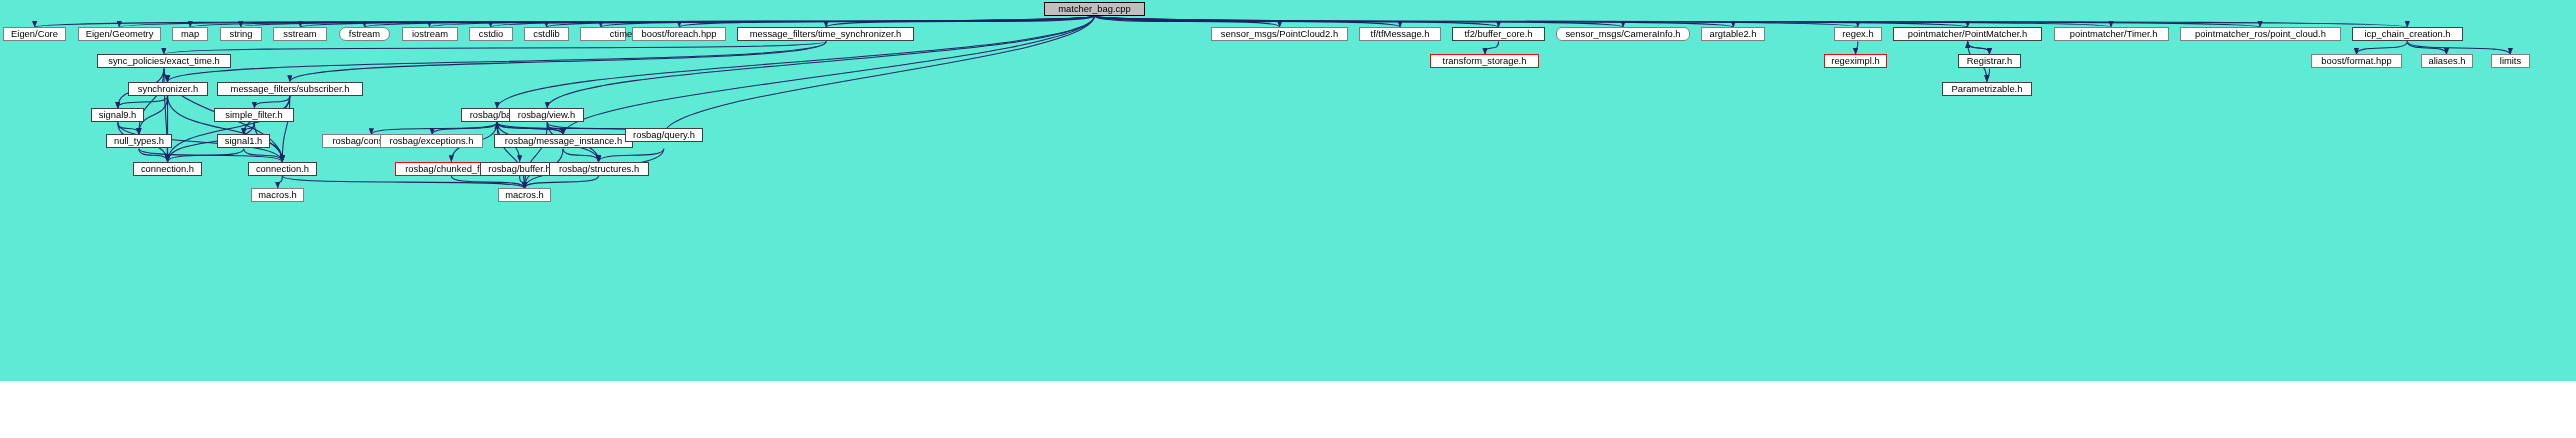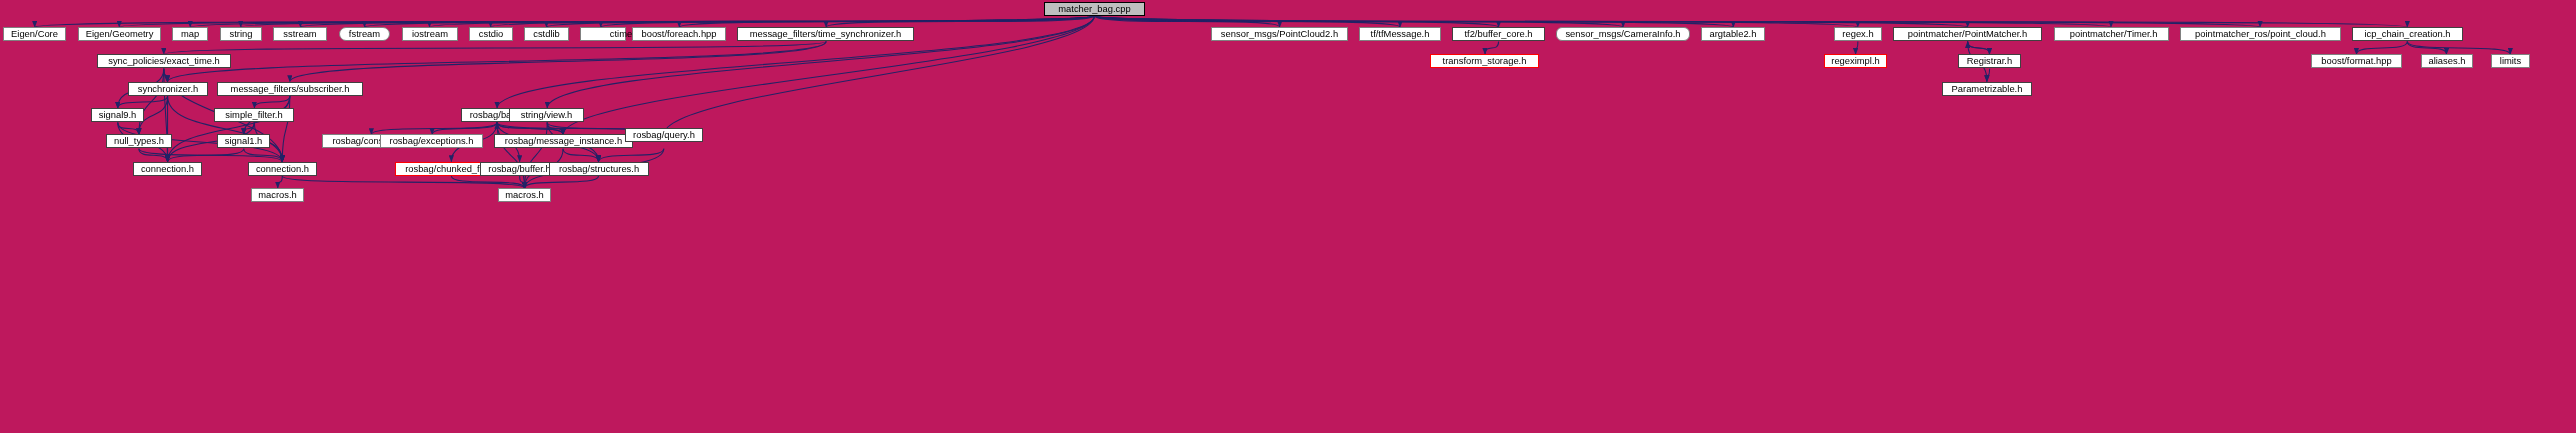--- a/index.html
+++ b/index.html
@@ -1,17 +1,17 @@
 <!DOCTYPE html>
 <html style="font-size:12px"><head>
 <meta charset="utf-8">
 <style>
   html,body{margin:0;padding:0;background:#ffffff;}
   body{font-family:"Liberation Sans","DejaVu Sans",sans-serif;}
-  #canvas{position:relative;width:2576px;height:433px;background:#be185d;overflow:hidden;}
+  #canvas{position:relative;width:2576px;height:381px;background:#5eead4;overflow:hidden;}
   #edges{position:absolute;left:0;top:0;width:2576px;height:439px;}
   .node{position:absolute;box-sizing:border-box;display:flex;align-items:center;justify-content:center;
         background:#ffffff;border:0.8px solid #808080;color:#000000;font-size:9.4px;line-height:1;
         white-space:nowrap;padding:0 3.8px;height:14.3px;}
   .node.bold{border:1.2px solid #404040;}
   .node.red{border:1.2px solid #ff0000;}
   .node.root{background:#bfbfbf;border:1.2px solid #000000;}
 </style>
 </head>
 <body>
@@ -139,21 +139,21 @@
       <div class="node bold" style="left: 1958px; top: 54px; width: 63px;">Registrar.h</div>
       <div class="node" style="left: 2311px; top: 54px; width: 91px;">boost/format.hpp</div>
       <div class="node" style="left: 2421px; top: 54px; width: 52px;">aliases.h</div>
       <div class="node" style="left: 2491px; top: 54px; width: 39px;">limits</div>
       <div class="node bold" style="left: 128px; top: 82px; width: 80px;">synchronizer.h</div>
       <div class="node bold" style="left: 217px; top: 82px; width: 146px;">message_filters/subscriber.h</div>
       <div class="node bold" style="left: 1942px; top: 82px; width: 90px;">Parametrizable.h</div>
       <div class="node bold" style="left: 91px; top: 108px; width: 53px;">signal9.h</div>
       <div class="node bold" style="left: 214px; top: 108px; width: 80px;">simple_filter.h</div>
       <div class="node bold" style="left: 461px; top: 108px; width: 72px;">rosbag/bag.h</div>
-      <div class="node bold" style="left: 509px; top: 108px; width: 75px;">string/view.h</div>
+      <div class="node bold" style="left: 509px; top: 108px; width: 75px;">rosbag/view.h</div>
       <div class="node bold" style="left: 106px; top: 134px; width: 66px;">null_types.h</div>
       <div class="node bold" style="left: 217px; top: 134px; width: 53px;">signal1.h</div>
       <div class="node" style="left: 322px; top: 134px; width: 100px;">rosbag/constants.h</div>
       <div class="node" style="left: 380px; top: 134px; width: 103px;">rosbag/exceptions.h</div>
       <div class="node bold" style="left: 494px; top: 134px; width: 139px;">rosbag/message_instance.h</div>
       <div class="node bold" style="left: 625px; top: 128px; width: 78px;">rosbag/query.h</div>
       <div class="node bold" style="left: 133px; top: 162px; width: 69px;">connection.h</div>
       <div class="node bold" style="left: 248px; top: 162px; width: 69px;">connection.h</div>
       <div class="node red" style="left: 395px; top: 162px; width: 112px;">rosbag/chunked_file.h</div>
       <div class="node bold" style="left: 480px; top: 162px; width: 79px;">rosbag/buffer.h</div>

